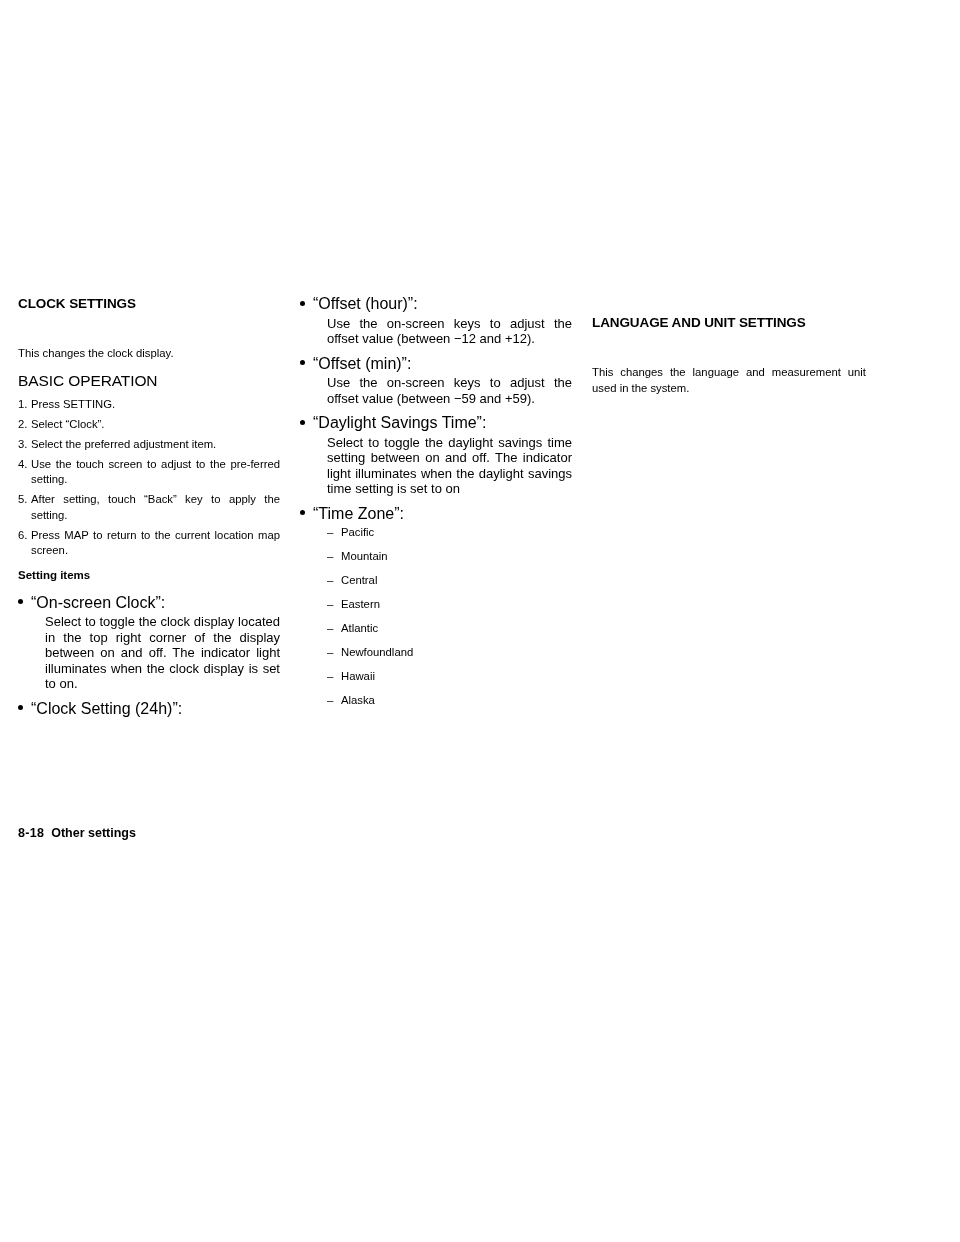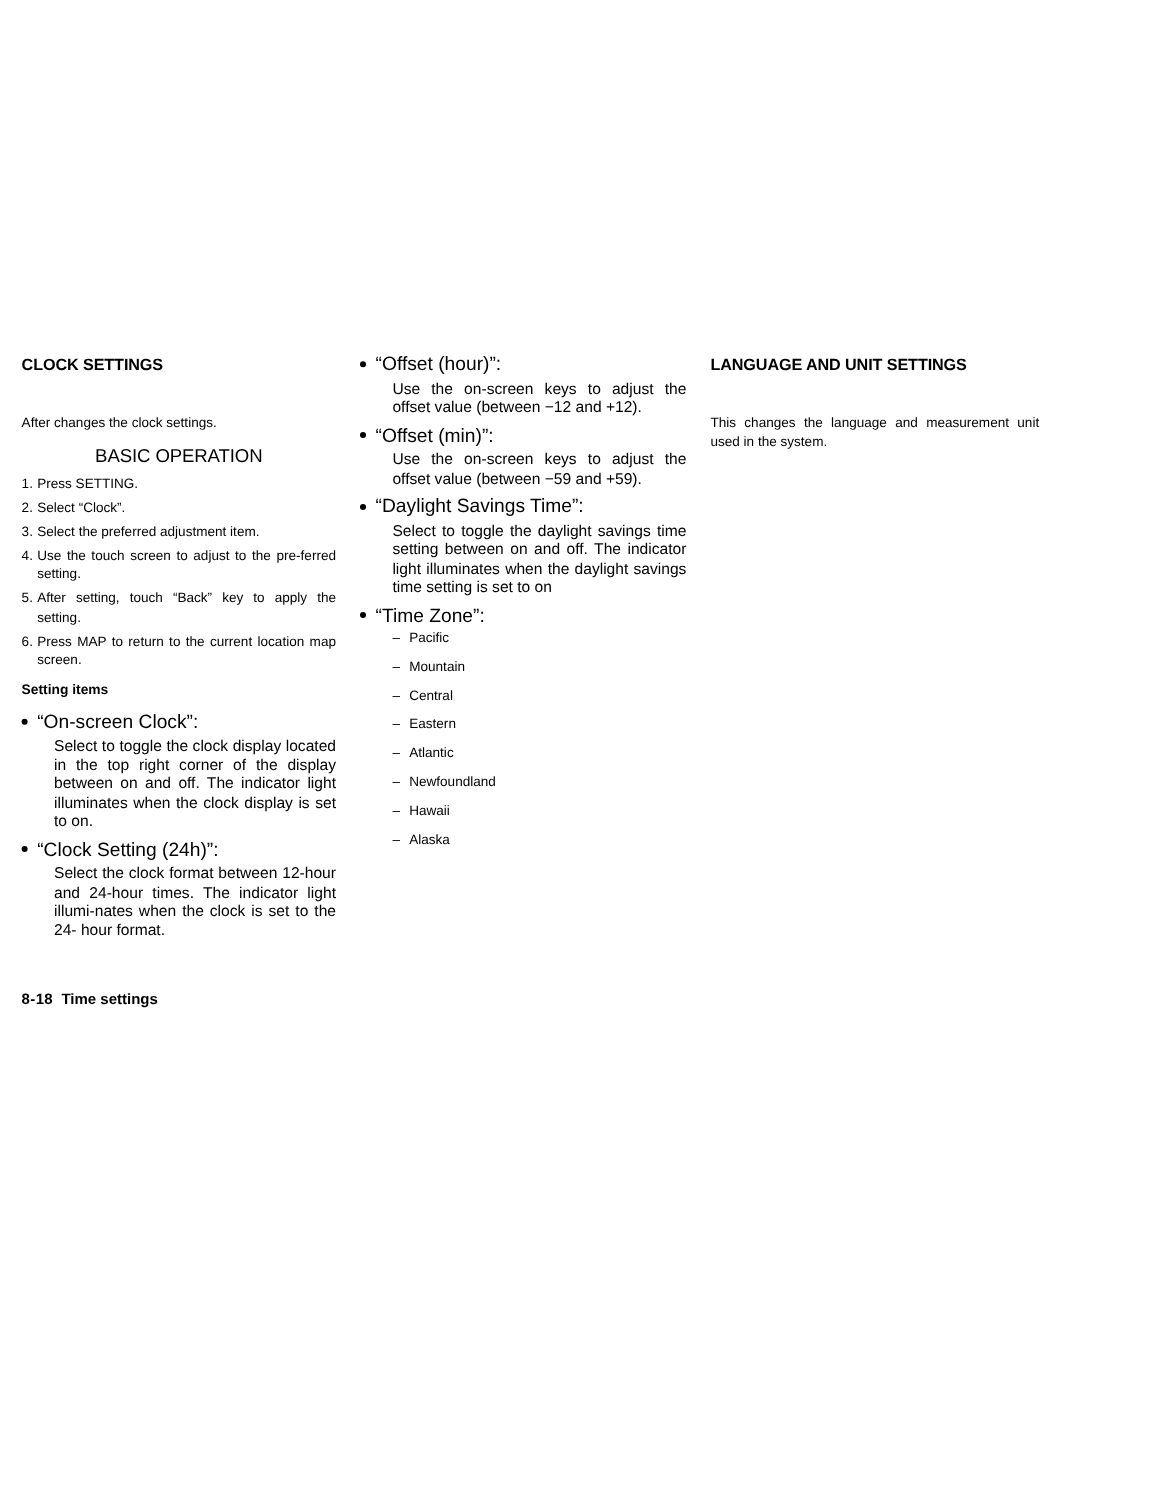--- a/index.html
+++ b/index.html
@@ -24,39 +24,38 @@
     overflow: hidden;
   }
 
   
   .col {
     position: absolute;
     top: 296px;
   }
   .col-1 { left: 18px;  width: 262px; }
   .col-2 { left: 300px; width: 272px; }
-  .col-3 { left: 592px; width: 274px; }
+  .col-3 { left: 592px; width: 274px; margin-top: 19px; }
 
   
   .section-head {
     font-size: 13.5px;
     font-weight: bold;
     letter-spacing: -0.1px;
     line-height: 16px;
     margin: 0 0 34px 0;
     white-space: nowrap;
   }
 
   .sub-head {
     font-size: 15.5px;
     font-weight: normal;
     line-height: 19px;
     margin: 0 0 7px 0;
     letter-spacing: -0.1px;
-    text-align: center;
   }
 
   .bold-head {
     font-size: 11.5px;
     font-weight: bold;
     line-height: 15px;
     margin: 9px 0 12px 0;
   }
 
   
@@ -170,21 +169,21 @@
 </style>
 </head>
 <body>
 
 <div class="page">
 
   <div class="col col-1">
 
     <h1 class="section-head">CLOCK SETTINGS</h1>
 
-    <p class="para nojust">After changes the clock settings.</p>
+    <p class="para nojust">This changes the clock display.</p>
 
     <h2 class="sub-head">BASIC OPERATION</h2>
 
     <ol class="num-list">
       <li>
         <span class="marker">1.</span>
         <span>Press SETTING.</span>
       </li>
       <li>
         <span class="marker">2.</span>
@@ -214,21 +213,20 @@
       <div class="bullet-item">
         <span class="dot"></span>
         <span>“On-screen Clock”:</span>
       </div>
       <div class="bullet-body">Select to toggle the clock display located in the top right corner of the display between on and off. The indicator light illuminates when the clock display is set to on.</div>
 
       <div class="bullet-item">
         <span class="dot"></span>
         <span>“Clock Setting (24h)”:</span>
       </div>
-      <div class="bullet-body">Select the clock format between 12-hour and 24-hour times. The indicator light illumi-nates when the clock is set to the 24- hour format.</div>
     </div>
 
   </div>
 
   <div class="col col-2">
 
     <div class="bullet-list">
 
       <div class="bullet-item">
         <span class="dot"></span>
@@ -293,18 +291,18 @@
 
   <div class="col col-3">
 
     <h1 class="section-head">LANGUAGE AND UNIT SETTINGS</h1>
 
     <p class="para">This changes the language and measurement unit used in the system.</p>
 
   </div>
 
   <div class="footer">
-    <span class="pageno">8-18</span><span class="ftitle">Time settings</span>
+    <span class="pageno">8-18</span><span class="ftitle">Other settings</span>
   </div>
 
   <div class="watermark">carmanualsonline.info</div>
 
 </div>
 
 </body></html>

